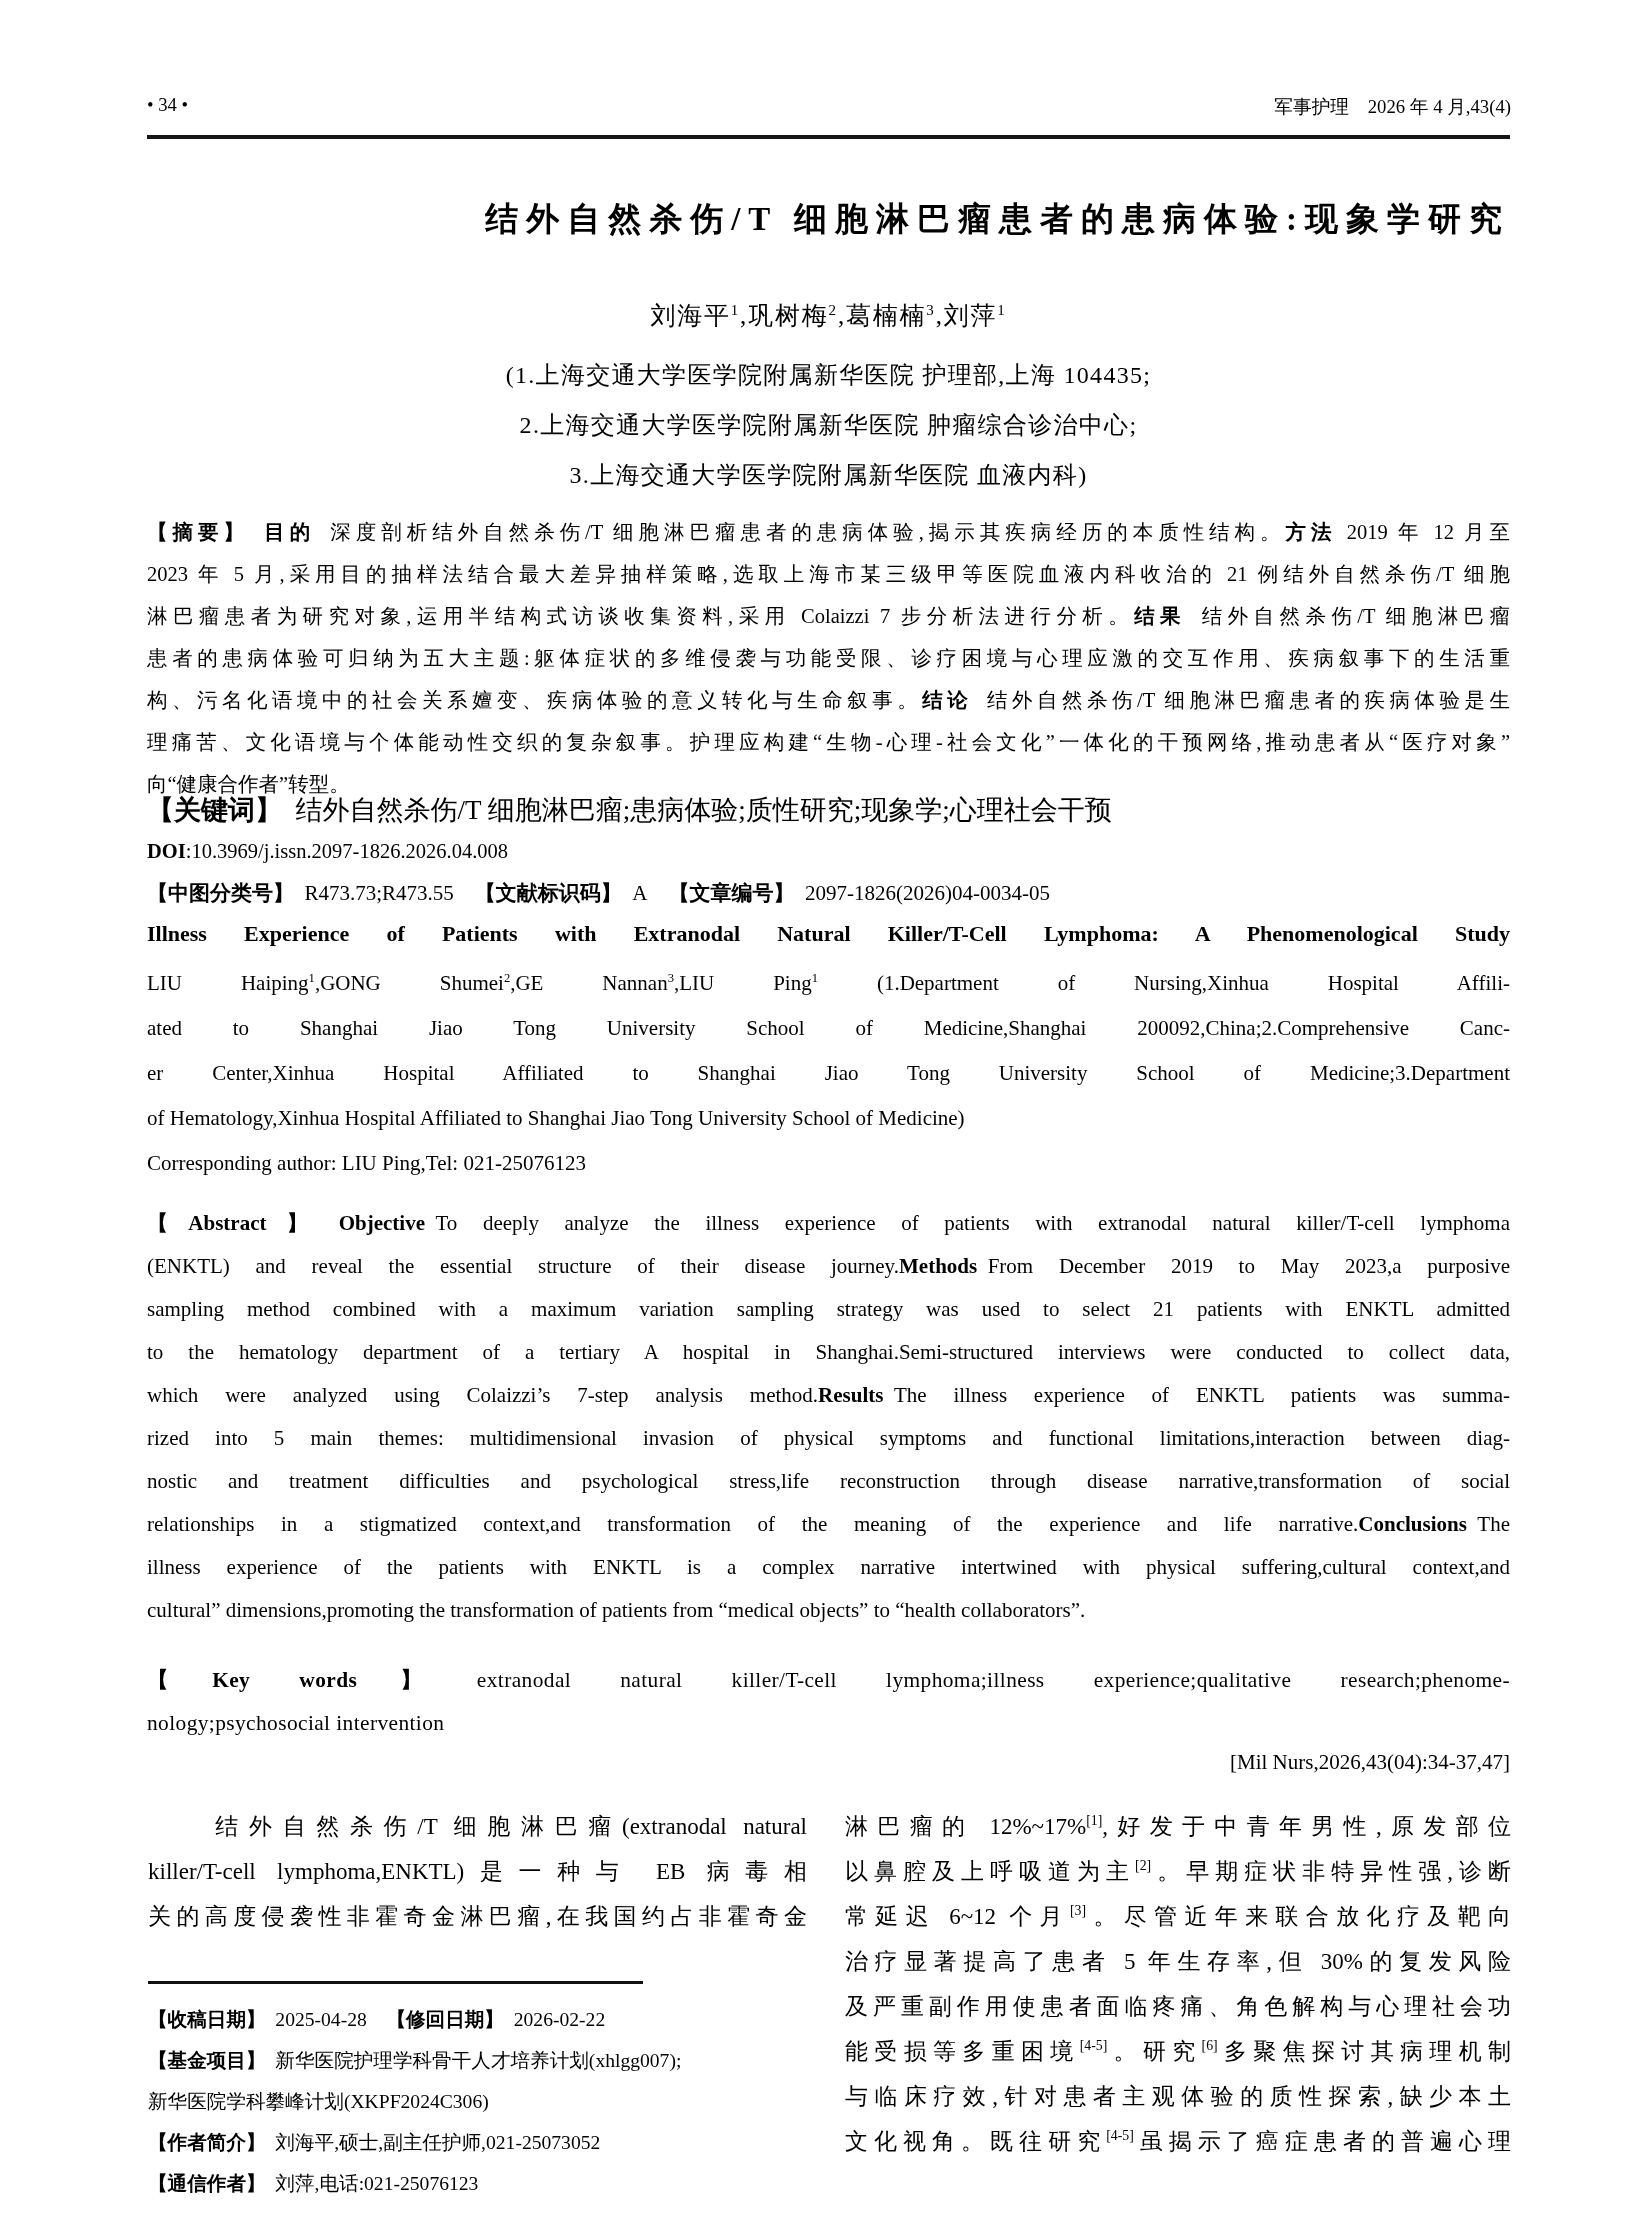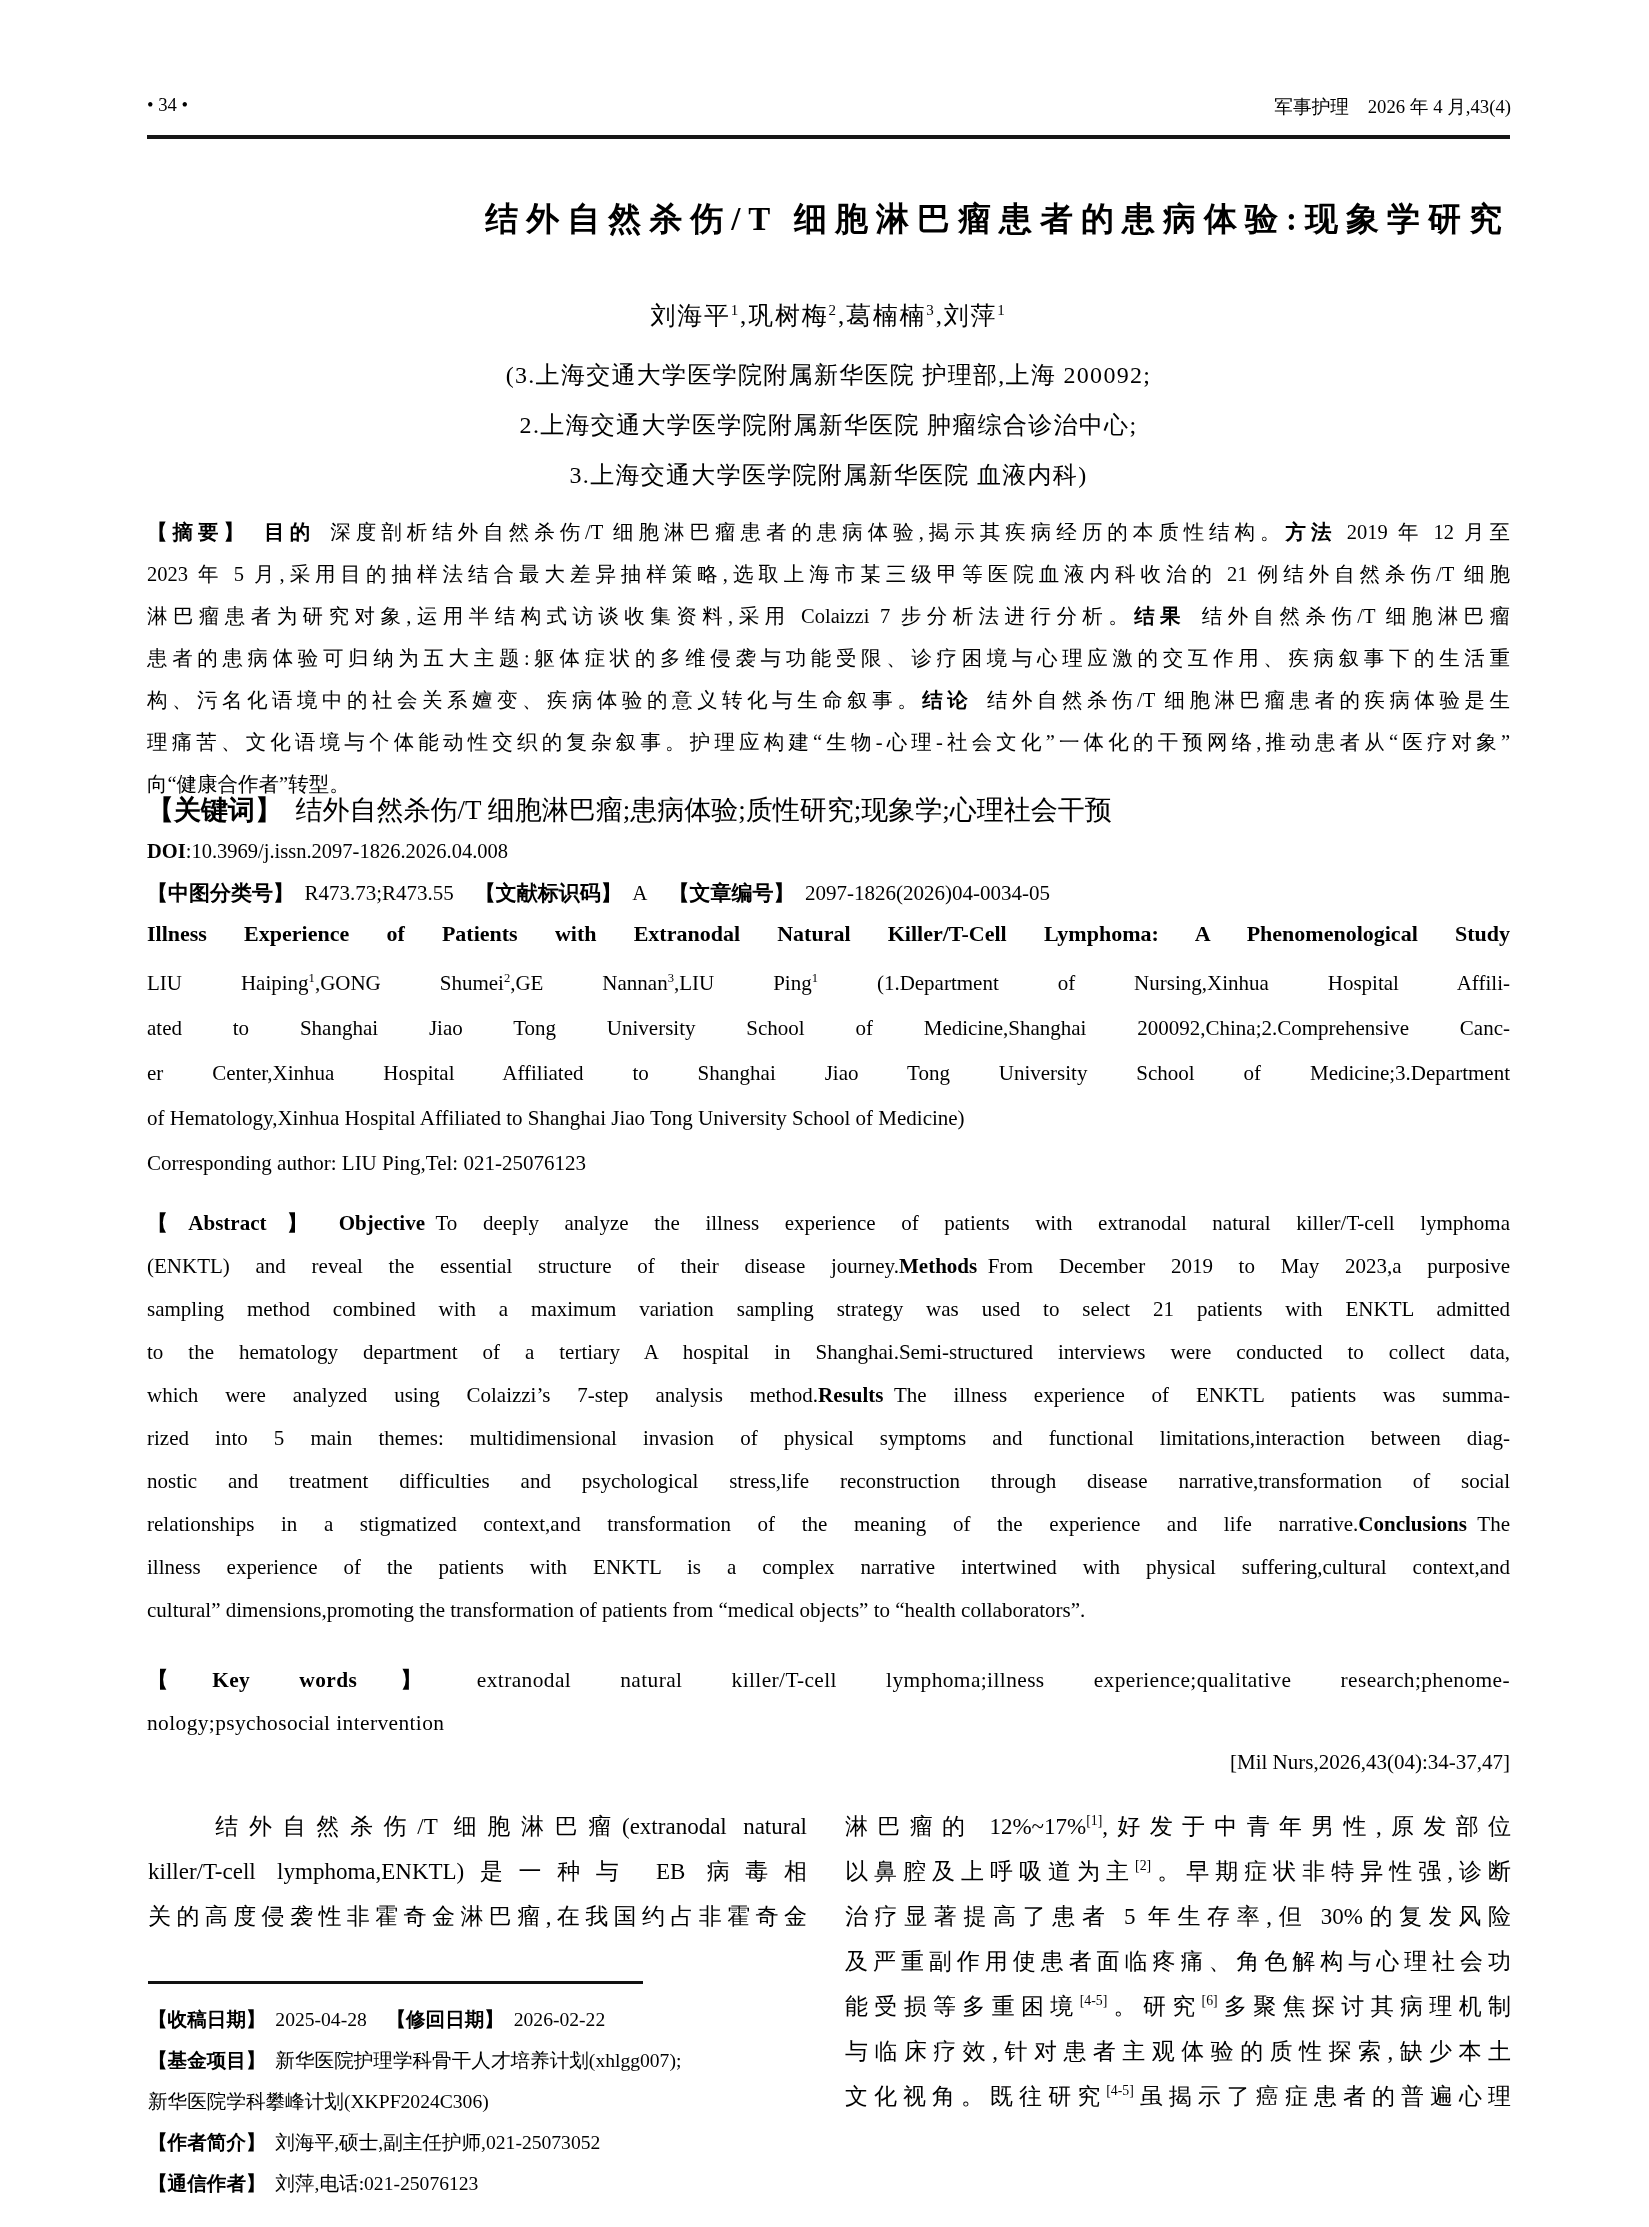--- a/index.html
+++ b/index.html
@@ -58,21 +58,21 @@
   <div class="abs header-left">• 34 •</div>
   <div class="abs header-right">军事护理 2026 年 4 月,43(4)</div>
   <div class="abs header-rule"></div>
 
   <div class="abs article-title">结外自然杀伤/T 细胞淋巴瘤患者的患病体验:现象学研究</div>
 
   <div class="abs authors-cn">
       <div class="ln a-c"><span>刘海平</span><sup>1</sup><span>,巩树梅</span><sup>2</sup><span>,葛楠楠</span><sup>3</sup><span>,刘萍</span><sup>1</sup></div>
     </div>
   <div class="abs affils">
-      <div class="ln a-c"><span>(3.上海交通大学医学院附属新华医院 护理部,上海 200092;</span></div>
+      <div class="ln a-c"><span>(1.上海交通大学医学院附属新华医院 护理部,上海 104435;</span></div>
       <div class="ln a-c"><span>2.上海交通大学医学院附属新华医院 肿瘤综合诊治中心;</span></div>
       <div class="ln a-c"><span>3.上海交通大学医学院附属新华医院 血液内科)</span></div>
     </div>
 
   <div class="abs abs-cn">
       <div class="ln a-j"><span class="b">【摘要】</span><span> </span><span class="b">目的</span><span> 深度剖析结外自然杀伤/T 细胞淋巴瘤患者的患病体验,揭示其疾病经历的本质性结构。</span><span class="b">方法</span><span> 2019 年 12 月至</span></div>
       <div class="ln a-j"><span>2023 年 5 月,采用目的抽样法结合最大差异抽样策略,选取上海市某三级甲等医院血液内科收治的 21 例结外自然杀伤/T 细胞</span></div>
       <div class="ln a-j"><span>淋巴瘤患者为研究对象,运用半结构式访谈收集资料,采用 Colaizzi 7 步分析法进行分析。</span><span class="b">结果</span><span> 结外自然杀伤/T 细胞淋巴瘤</span></div>
       <div class="ln a-j"><span>患者的患病体验可归纳为五大主题:躯体症状的多维侵袭与功能受限、诊疗困境与心理应激的交互作用、疾病叙事下的生活重</span></div>
       <div class="ln a-j"><span>构、污名化语境中的社会关系嬗变、疾病体验的意义转化与生命叙事。</span><span class="b">结论</span><span> 结外自然杀伤/T 细胞淋巴瘤患者的疾病体验是生</span></div>
@@ -120,20 +120,21 @@
     </div>
 
   <div class="abs body-left">
       <div class="ln a-j"><span>　　结外自然杀伤/T 细胞淋巴瘤(extranodal natural</span></div>
       <div class="ln a-j"><span>killer/T-cell lymphoma,ENKTL)是一种与 EB 病毒相</span></div>
       <div class="ln a-j"><span>关的高度侵袭性非霍奇金淋巴瘤,在我国约占非霍奇金</span></div>
     </div>
   <div class="abs body-right">
       <div class="ln a-j"><span>淋巴瘤的 12%~17%</span><sup>[1]</sup><span>,好发于中青年男性,原发部位</span></div>
       <div class="ln a-j"><span>以鼻腔及上呼吸道为主</span><sup>[2]</sup><span>。早期症状非特异性强,诊断</span></div>
+      <div class="ln a-j"><span>常延迟 6~12 个月</span><sup>[3]</sup><span>。尽管近年来联合放化疗及靶向</span></div>
       <div class="ln a-j"><span>治疗显著提高了患者 5 年生存率,但 30%的复发风险</span></div>
       <div class="ln a-j"><span>及严重副作用使患者面临疼痛、角色解构与心理社会功</span></div>
       <div class="ln a-j"><span>能受损等多重困境</span><sup>[4-5]</sup><span>。研究</span><sup>[6]</sup><span>多聚焦探讨其病理机制</span></div>
       <div class="ln a-j"><span>与临床疗效,针对患者主观体验的质性探索,缺少本土</span></div>
       <div class="ln a-j"><span>文化视角。既往研究</span><sup>[4-5]</sup><span>虽揭示了癌症患者的普遍心理</span></div>
     </div>
 
   <div class="abs fn-rule"></div>
   <div class="abs fns">
       <div class="ln a-l"><span class="b">【收稿日期】</span><span> 2025-04-28 </span><span class="b">【修回日期】</span><span> 2026-02-22</span></div>

